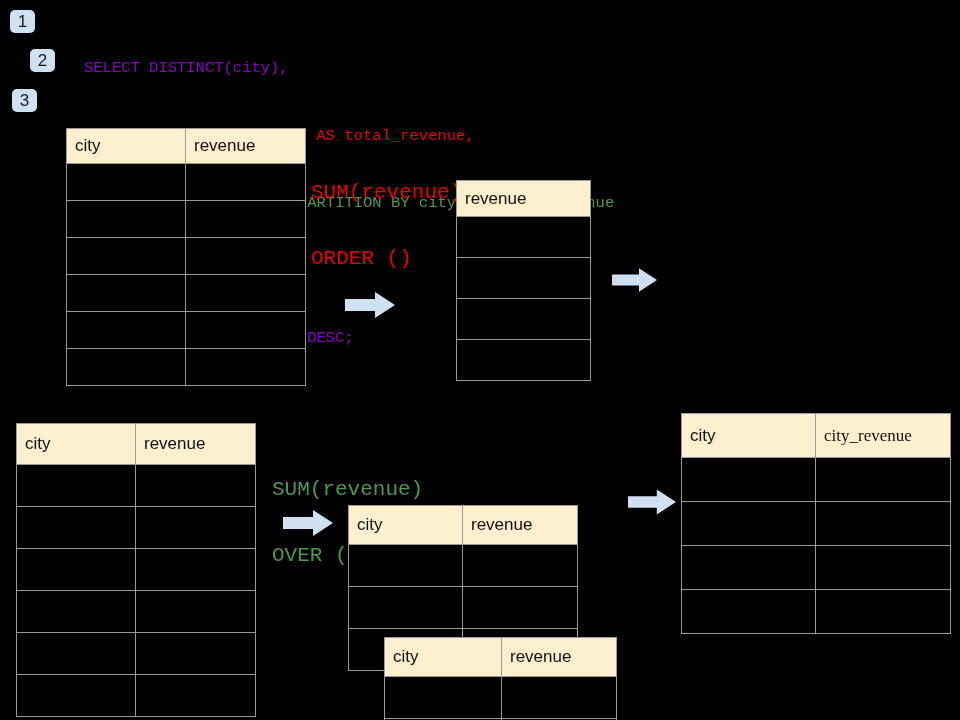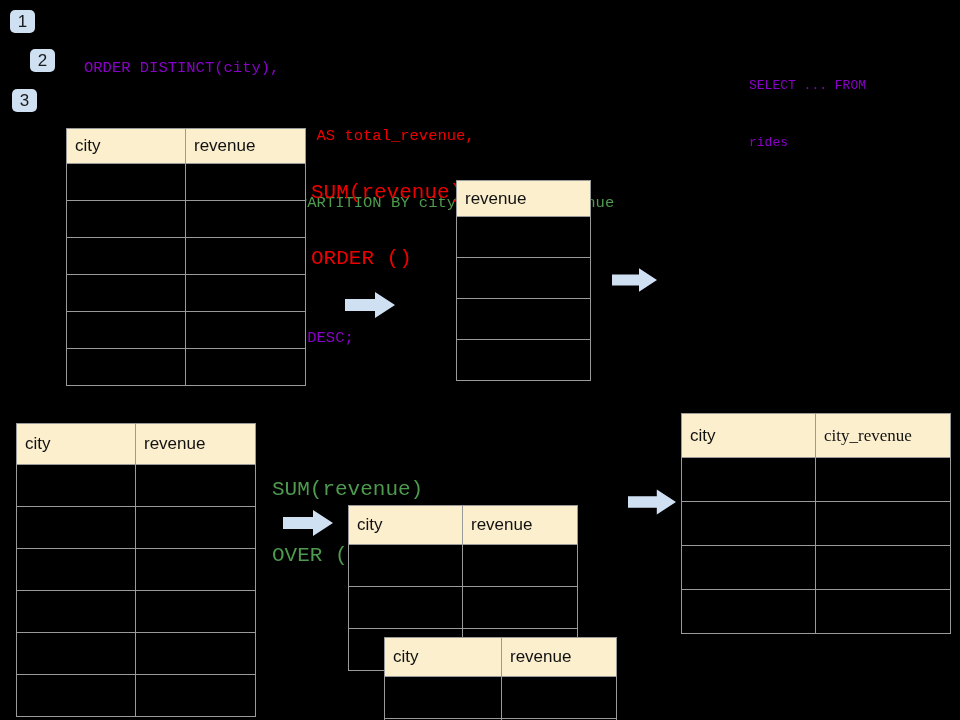--- a/index.html
+++ b/index.html
@@ -92,31 +92,27 @@
 </head>
 <body>
 
 <div id="canvas">
 
   <div class="badge" style="left:10px; top:10px;">1</div>
   <div class="badge" style="left:30px; top:49px;">2</div>
   <div class="badge" style="left:12px; top:89px;">3</div>
 
   <div class="sql" style="left:84px; top:12px;">
-    <div class="sql-line c-violet">ORDER DISTINCT(city),</div>
+    <div class="sql-line c-violet">SELECT DISTINCT(city),</div>
     <div class="sql-line c-red">    SUM(revenue) OVER () AS total_revenue,</div>
     <div class="sql-line c-green">    SUM(revenue) OVER (PARTITION BY city) as city_revenue</div>
     <div class="sql-line c-violet">  FROM rides</div>
     <div class="sql-line c-violet">  ORDER by city_revenue DESC;</div>
   </div>
 
-  <div class="sidenote" style="left:749px; top:38px;">
-    <div>SELECT ... FROM</div>
-    <div>rides</div>
-  </div>
 
   <div class="annot c-red" style="left:311px; top:138px;">
     <div>SUM(revenue)</div>
     <div>ORDER ()</div>
   </div>
 
   <div class="annot c-green" style="left:272px; top:435px;">
     <div>SUM(revenue)</div>
     <div>OVER (PARTITION</div>
   </div>

